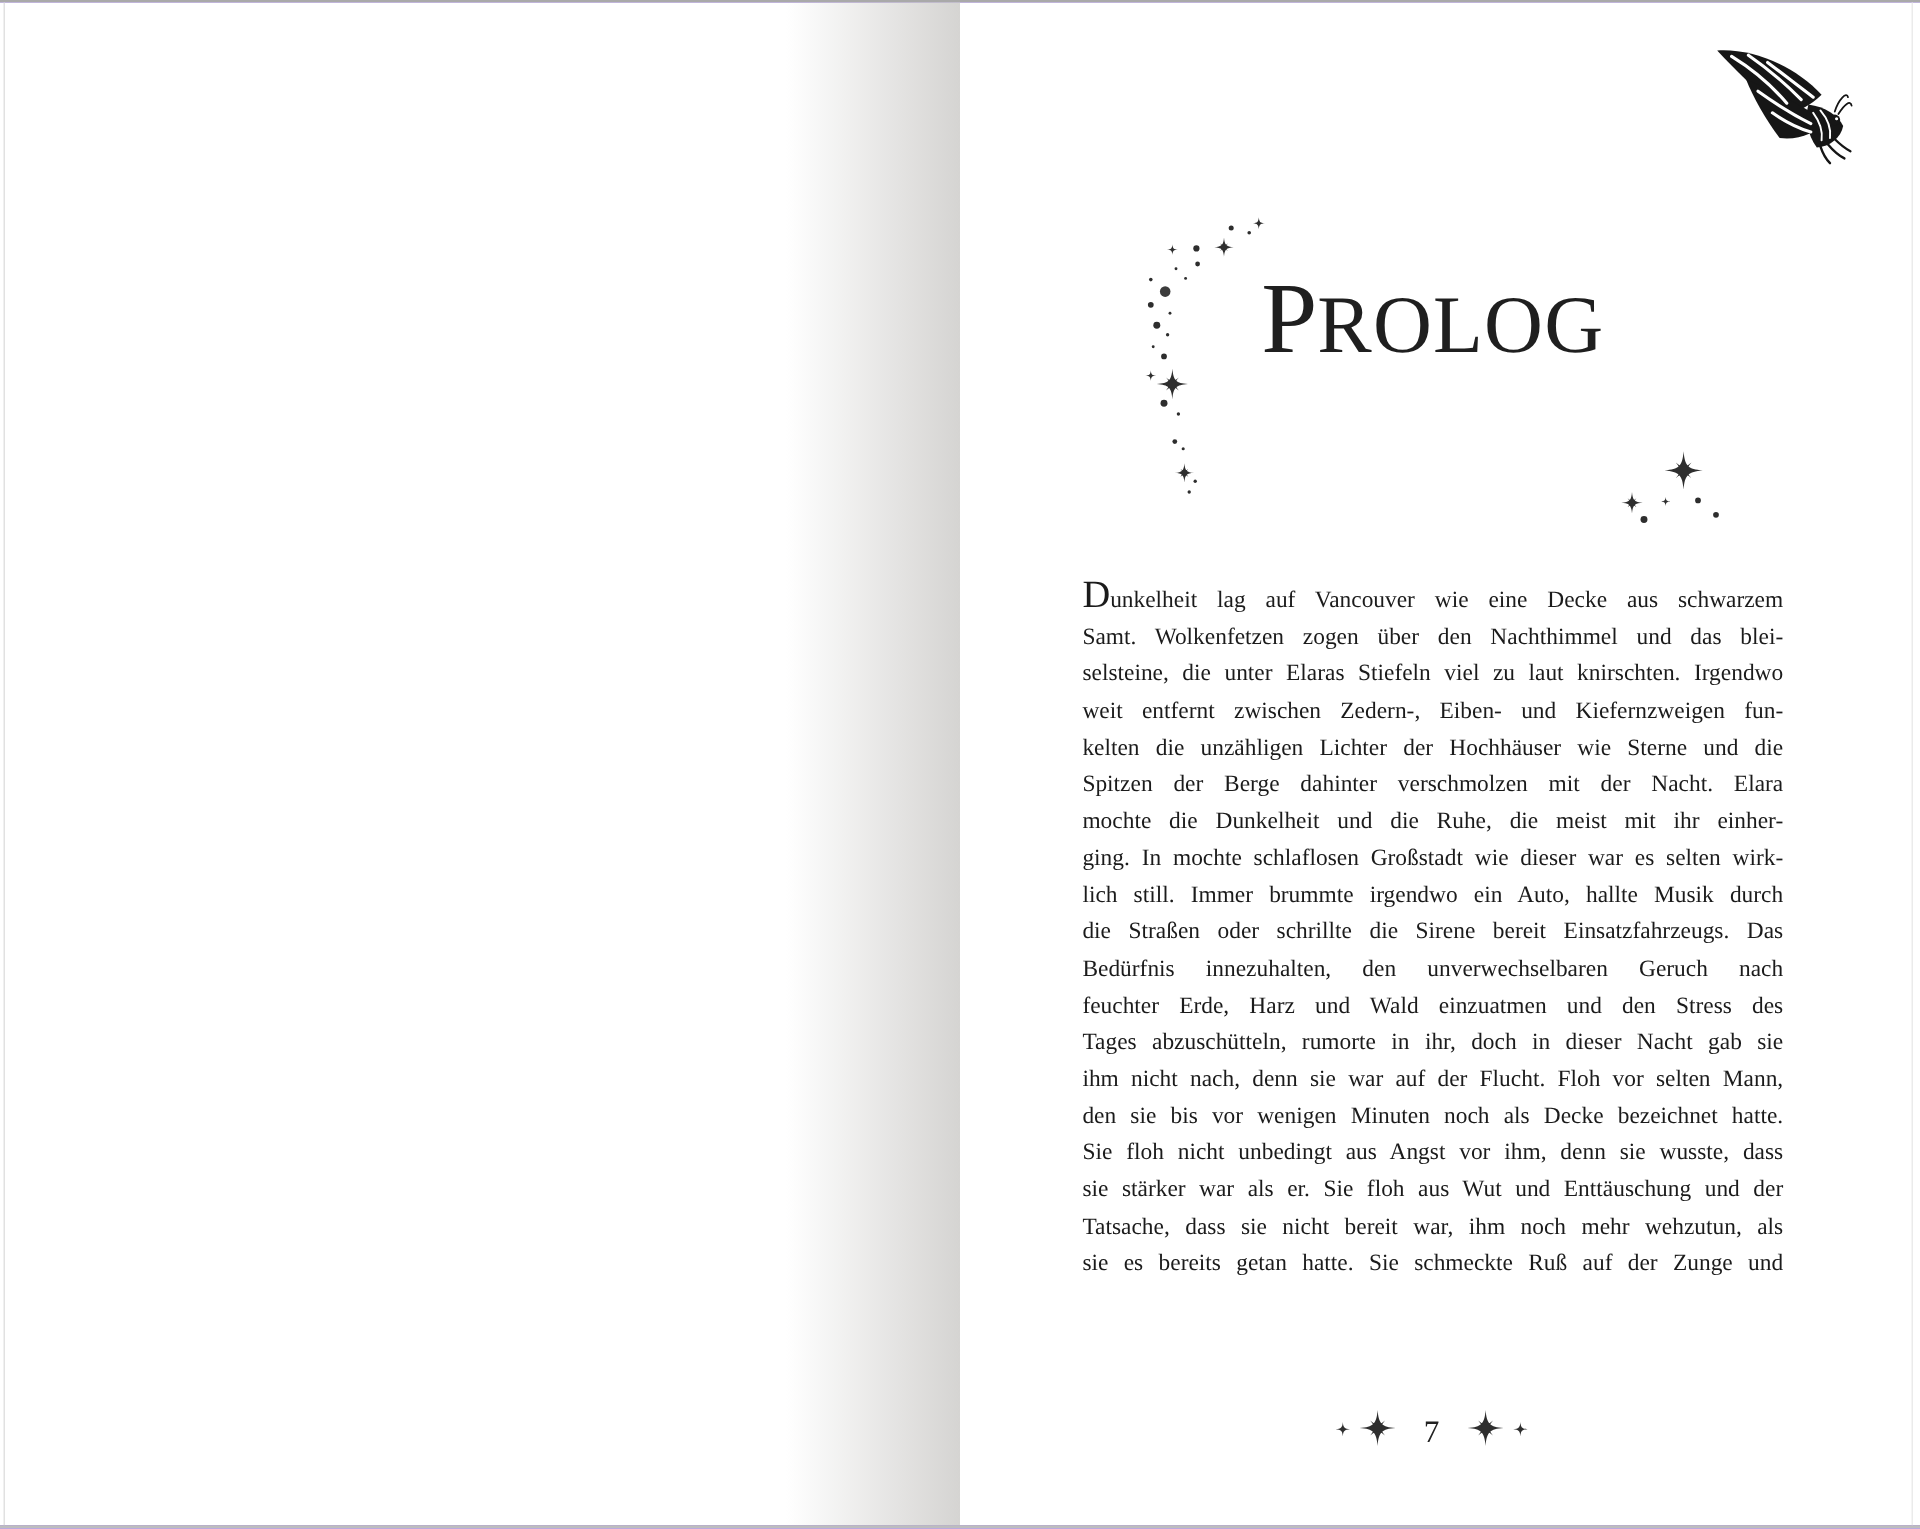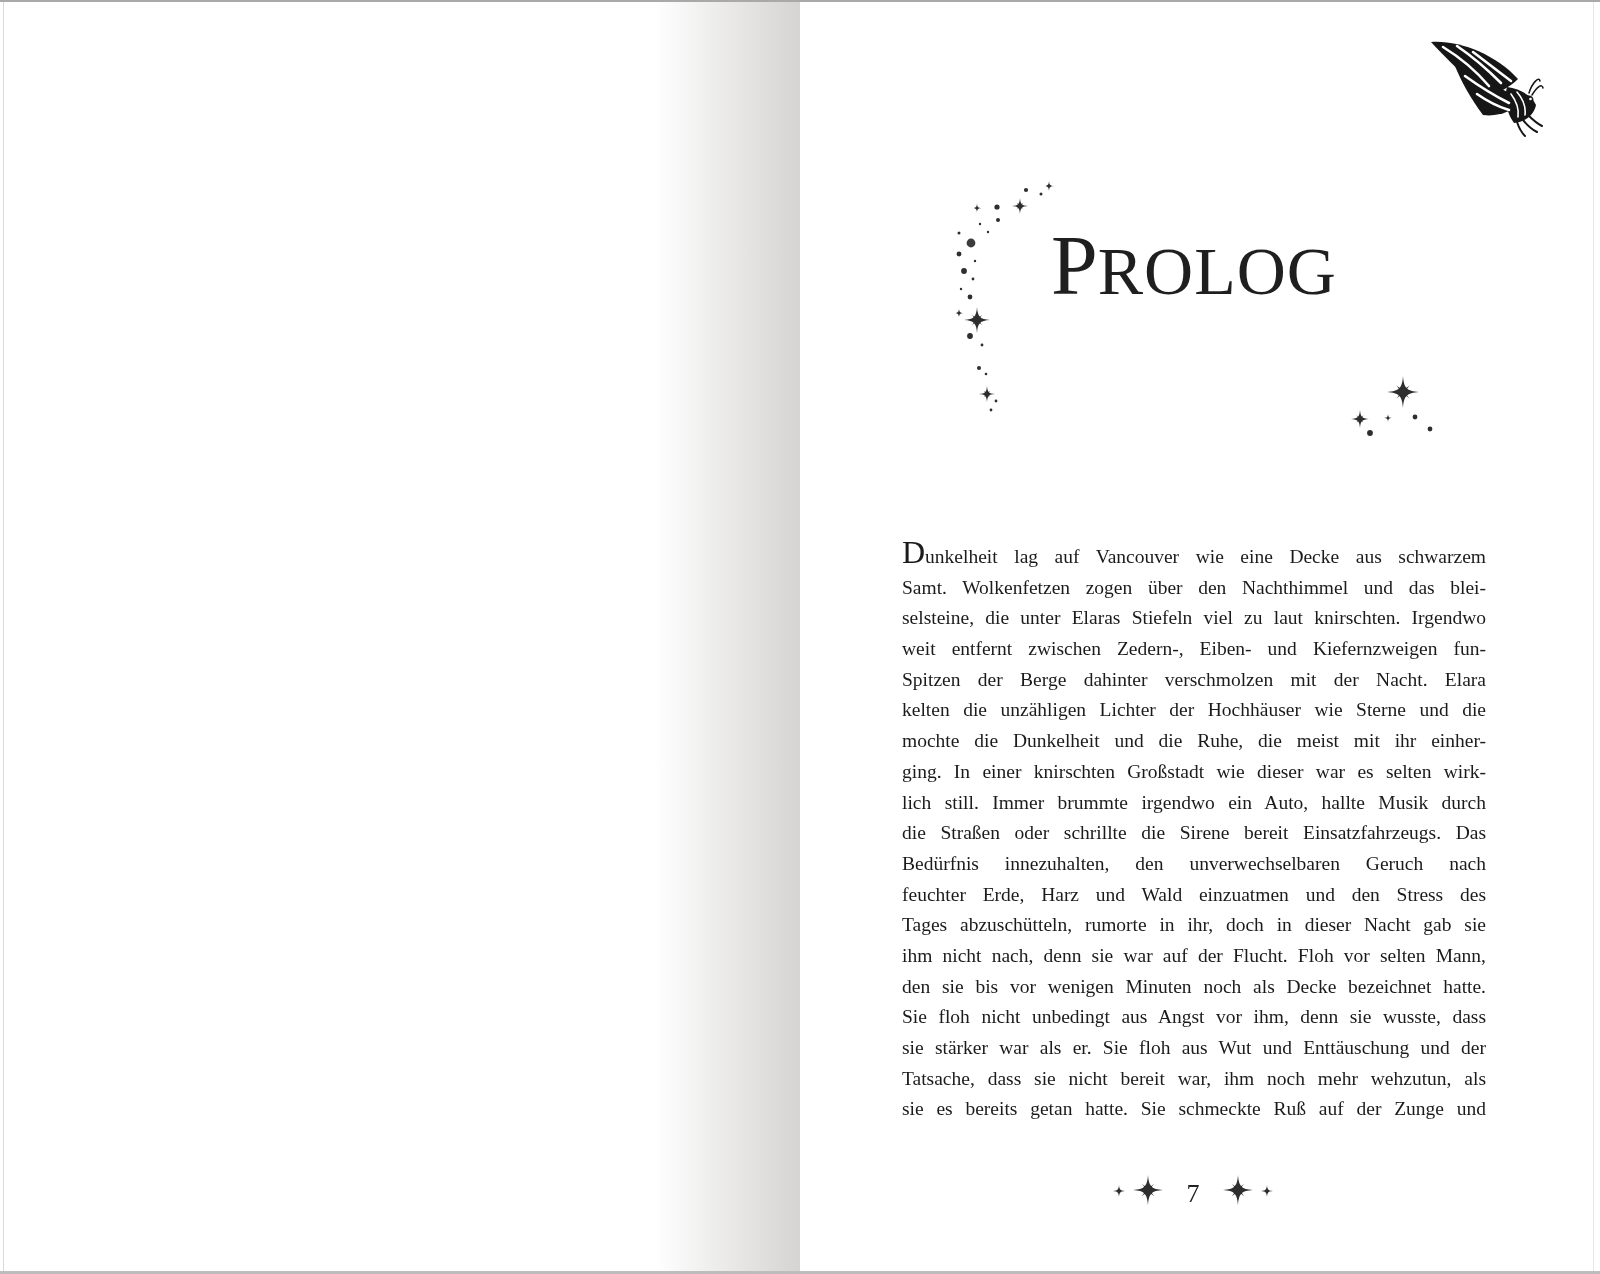--- a/index.html
+++ b/index.html
@@ -18,21 +18,21 @@
 
   .moth{position:absolute;left:621px;top:36px;width:124px;height:102px;}
   .star-arc{position:absolute;left:150px;top:178px;width:110px;height:236px;}
   .star-cluster{position:absolute;left:540px;top:370px;width:104px;height:70px;}
 
   .chapter-title{position:absolute;left:102px;top:222px;width:584px;text-align:center;
     color:#1f1f1f;white-space:nowrap;line-height:1;}
   .t-init{font-size:84px;}
   .t-rest{font-size:68px;letter-spacing:1px;}
 
-  .body-paragraph{position:absolute;left:102px;top:540px;width:584px;color:#1b1b1b;
+  .body-paragraph{position:absolute;left:102px;top:484px;width:584px;color:#1b1b1b;
     font-size:19.5px;line-height:30.7px;overflow:visible;}
   .line{text-align:justify;text-align-last:justify;-moz-text-align-last:justify;height:30.7px;
     word-spacing:-0.3px;}
   .drop-cap{font-size:32px;line-height:0;}
 
   .footer-ornament{position:absolute;left:309px;top:1170px;width:168px;height:40px;}
 
   .defs-hidden{position:absolute;width:0;height:0;overflow:hidden;}
 </style>
 </head>
@@ -128,24 +128,24 @@
         <circle cx="30" cy="61" r="2.9"></circle>
         <circle cx="90" cy="57" r="2.4"></circle>
       </g>
     </svg>
 
     <div class="body-paragraph">
         <div class="line"><span class="drop-cap">D</span><span>unkelheit lag auf Vancouver wie eine Decke aus schwarzem</span></div>
         <div class="line">Samt. Wolkenfetzen zogen über den Nachthimmel und das blei-</div>
         <div class="line">selsteine, die unter Elaras Stiefeln viel zu laut knirschten. Irgendwo</div>
         <div class="line">weit entfernt zwischen Zedern-, Eiben- und Kiefernzweigen fun-</div>
+        <div class="line">kelten die unzähligen Lichter der Hochhäuser wie Sterne und die</div>
         <div class="line">Spitzen der Berge dahinter verschmolzen mit der Nacht. Elara</div>
-        <div class="line">kelten die unzähligen Lichter der Hochhäuser wie Sterne und die</div>
         <div class="line">mochte die Dunkelheit und die Ruhe, die meist mit ihr einher-</div>
-        <div class="line">ging. In einer knirschten Großstadt wie dieser war es selten wirk-</div>
+        <div class="line">ging. In mochte schlaflosen Großstadt wie dieser war es selten wirk-</div>
         <div class="line">lich still. Immer brummte irgendwo ein Auto, hallte Musik durch</div>
         <div class="line">die Straßen oder schrillte die Sirene bereit Einsatzfahrzeugs. Das</div>
         <div class="line">Bedürfnis innezuhalten, den unverwechselbaren Geruch nach</div>
         <div class="line">feuchter Erde, Harz und Wald einzuatmen und den Stress des</div>
         <div class="line">Tages abzuschütteln, rumorte in ihr, doch in dieser Nacht gab sie</div>
         <div class="line">ihm nicht nach, denn sie war auf der Flucht. Floh vor selten Mann,</div>
         <div class="line">den sie bis vor wenigen Minuten noch als Decke bezeichnet hatte.</div>
         <div class="line">Sie floh nicht unbedingt aus Angst vor ihm, denn sie wusste, dass</div>
         <div class="line">sie stärker war als er. Sie floh aus Wut und Enttäuschung und der</div>
         <div class="line">Tatsache, dass sie nicht bereit war, ihm noch mehr wehzutun, als</div>

